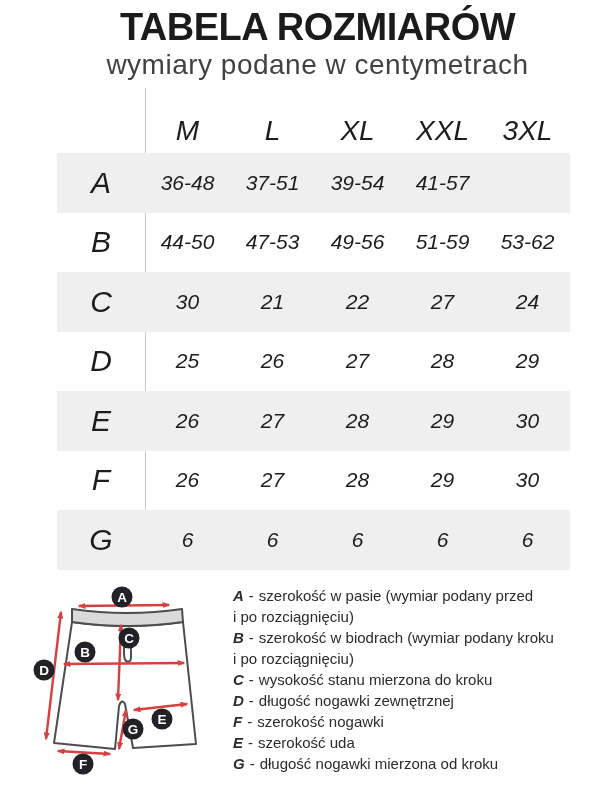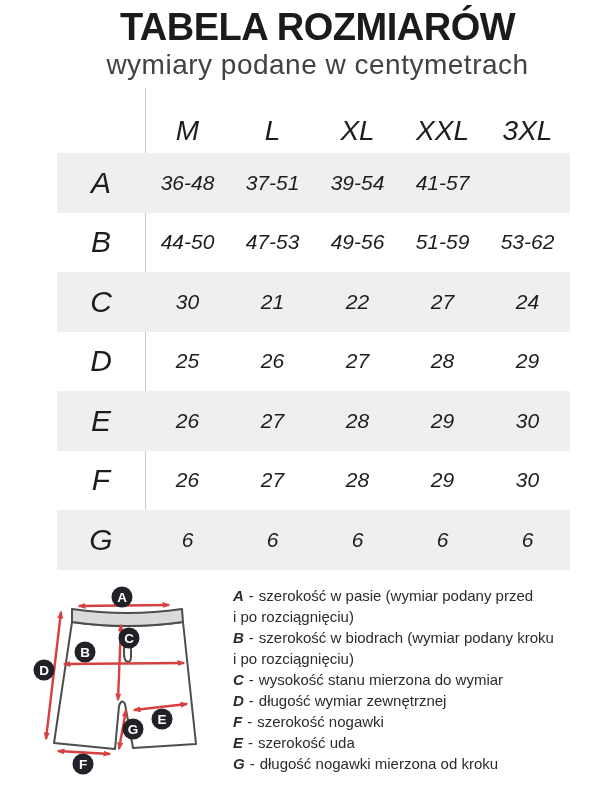--- a/index.html
+++ b/index.html
@@ -222,24 +222,24 @@
   <div class="legend">
     <div class="legend-item">
       <div><span class="legend-key">A</span><span class="sep">-</span><span>szerokość w pasie (wymiar podany przed</span></div>
       <div>i po rozciągnięciu)</div>
     </div>
     <div class="legend-item">
       <div><span class="legend-key">B</span><span class="sep">-</span><span>szerokość w biodrach (wymiar podany kroku</span></div>
       <div>i po rozciągnięciu)</div>
     </div>
     <div class="legend-item">
-      <div><span class="legend-key">C</span><span class="sep">-</span><span>wysokość stanu mierzona do wymiar</span></div>
-    </div>
-    <div class="legend-item">
-      <div><span class="legend-key">D</span><span class="sep">-</span><span>długość wymiar zewnętrznej</span></div>
+      <div><span class="legend-key">C</span><span class="sep">-</span><span>wysokość stanu mierzona do kroku</span></div>
+    </div>
+    <div class="legend-item">
+      <div><span class="legend-key">D</span><span class="sep">-</span><span>długość nogawki zewnętrznej</span></div>
     </div>
     <div class="legend-item">
       <div><span class="legend-key">F</span><span class="sep">-</span><span>szerokość nogawki</span></div>
     </div>
     <div class="legend-item">
       <div><span class="legend-key">E</span><span class="sep">-</span><span>szerokość uda</span></div>
     </div>
     <div class="legend-item">
       <div><span class="legend-key">G</span><span class="sep">-</span><span>długość nogawki mierzona od kroku</span></div>
     </div>

